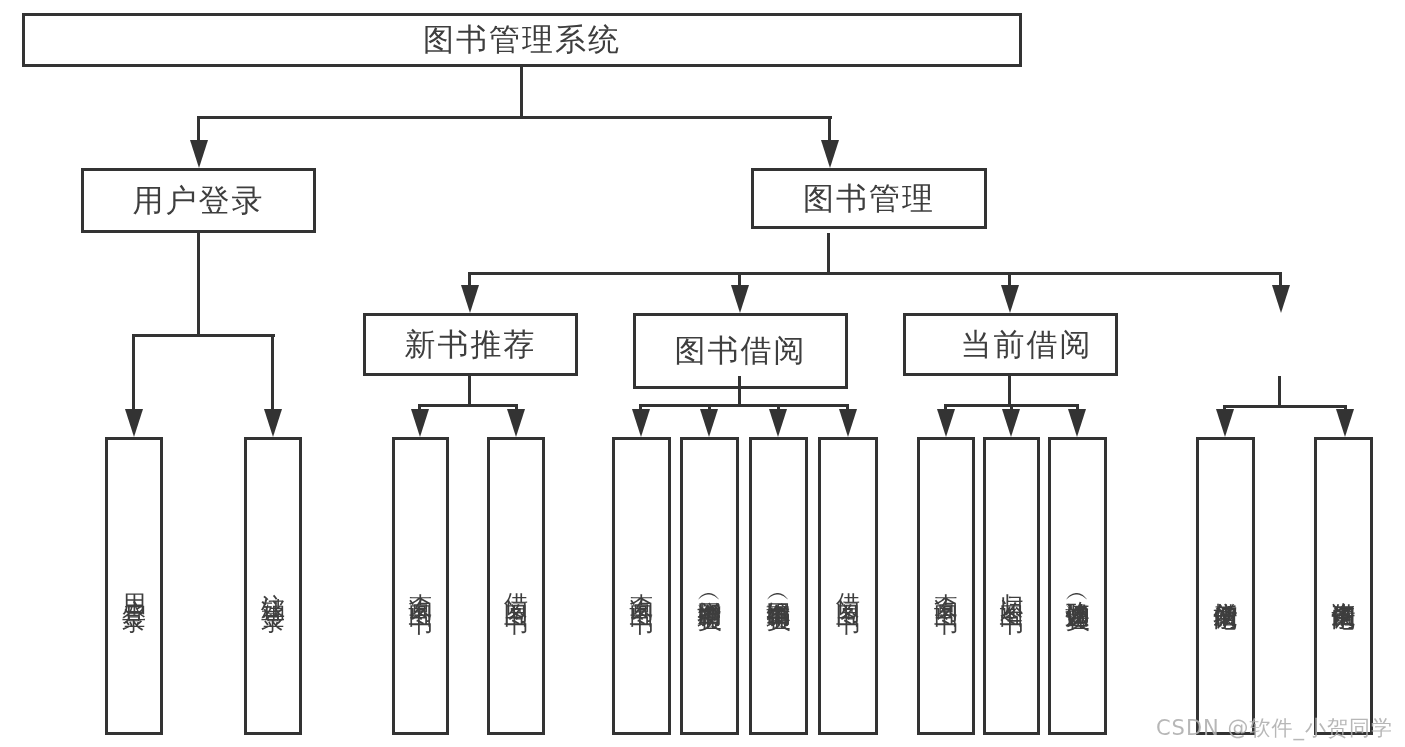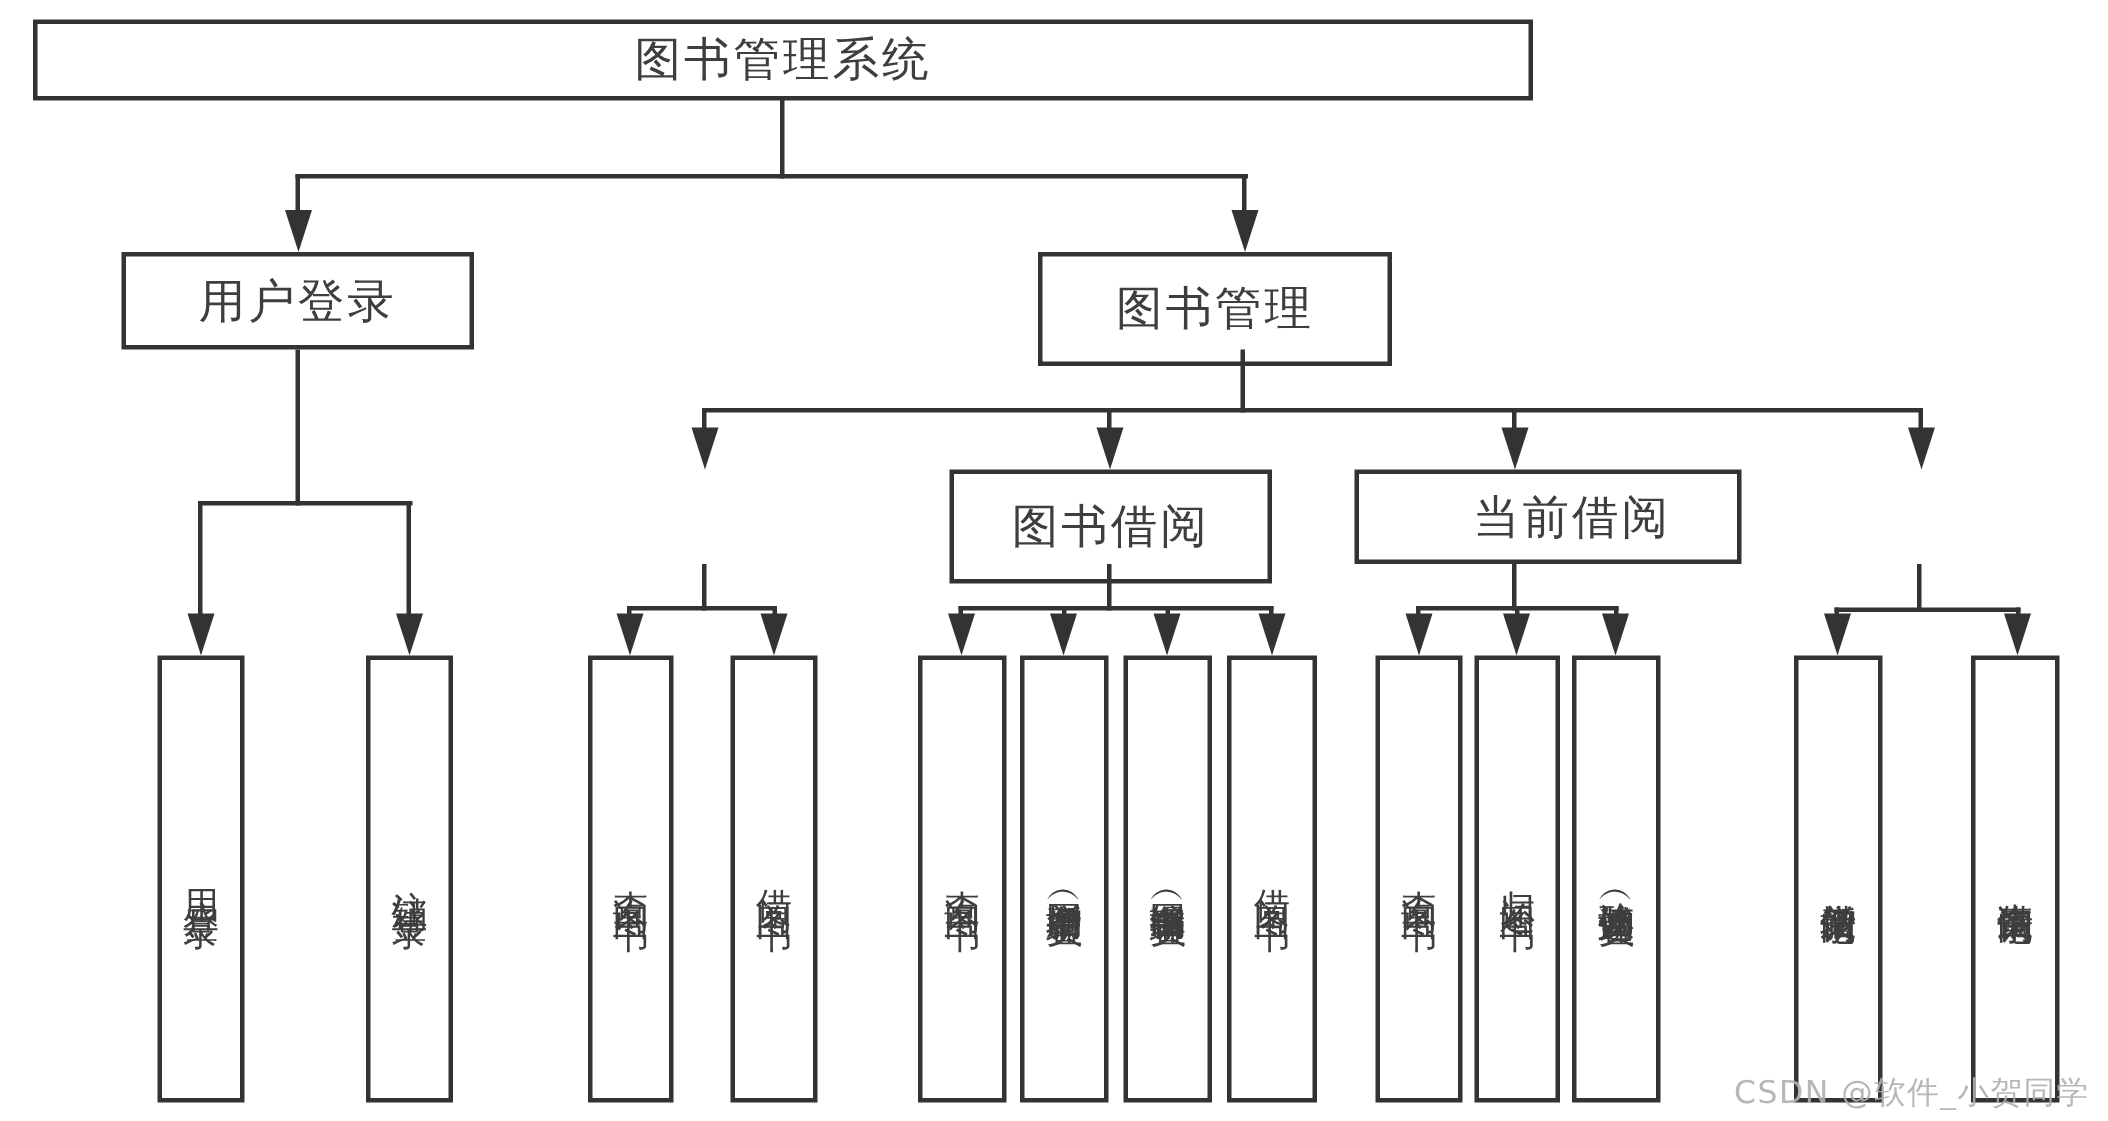--- a/index.html
+++ b/index.html
@@ -63,42 +63,43 @@
   <div class="box" style="left:22px;top:13px;width:1000px;height:54px;">图书管理系统</div>
 
   <div class="vline" style="left:520px;top:64px;width:3px;height:55px;"></div>
   <div class="hline" style="left:197px;top:116px;width:635px;height:3px;"></div>
   <div class="vline" style="left:197px;top:116px;width:3px;height:28px;"></div>
   <div class="arrow" style="left:190px;top:140px;"></div>
   <div class="vline" style="left:828px;top:116px;width:3px;height:28px;"></div>
   <div class="arrow" style="left:821px;top:140px;"></div>
 
   <div class="box" style="left:81px;top:168px;width:235px;height:65px;">用户登录</div>
-  <div class="box" style="left:692px;top:168px;width:236px;height:76px;">图书管理</div>
+  <div class="box" style="left:751px;top:168px;width:236px;height:61px;">图书管理</div>
 
   <div class="vline" style="left:197px;top:233px;width:3px;height:104px;"></div>
   <div class="hline" style="left:132px;top:334px;width:143px;height:3px;"></div>
   <div class="vline" style="left:132px;top:334px;width:3px;height:77px;"></div>
   <div class="arrow" style="left:125px;top:409px;"></div>
   <div class="vline" style="left:271px;top:334px;width:3px;height:77px;"></div>
   <div class="arrow" style="left:264px;top:409px;"></div>
 
   <div class="vline" style="left:827px;top:233px;width:3px;height:42px;"></div>
   <div class="hline" style="left:468px;top:272px;width:814px;height:3px;"></div>
   <div class="vline" style="left:468px;top:272px;width:3px;height:15px;"></div>
   <div class="arrow" style="left:461px;top:285px;"></div>
   <div class="vline" style="left:738px;top:272px;width:3px;height:15px;"></div>
   <div class="arrow" style="left:731px;top:285px;"></div>
   <div class="vline" style="left:1008px;top:272px;width:3px;height:15px;"></div>
   <div class="arrow" style="left:1001px;top:285px;"></div>
   <div class="vline" style="left:1279px;top:272px;width:3px;height:15px;"></div>
   <div class="arrow" style="left:1272px;top:285px;"></div>
 
+  <div class="box" style="left:363px;top:313px;width:215px;height:63px;">新书推荐</div>
   <div class="box" style="left:633px;top:313px;width:215px;height:76px;">图书借阅</div>
-  <div class="box" style="left:903px;top:313px;width:258px;height:63px;padding-left:32px;">当前借阅</div>
+  <div class="box" style="left:903px;top:313px;width:215px;height:63px;padding-left:32px;">当前借阅</div>
 
   <div class="vline" style="left:468px;top:376px;width:3px;height:31px;"></div>
   <div class="hline" style="left:418px;top:404px;width:100px;height:3px;"></div>
   <div class="vline" style="left:418px;top:404px;width:3px;height:8px;"></div>
   <div class="arrow" style="left:411px;top:409px;"></div>
   <div class="vline" style="left:515px;top:404px;width:3px;height:8px;"></div>
   <div class="arrow" style="left:507px;top:409px;"></div>
 
   <div class="vline" style="left:738px;top:376px;width:3px;height:31px;"></div>
   <div class="hline" style="left:639px;top:404px;width:210px;height:3px;"></div>

